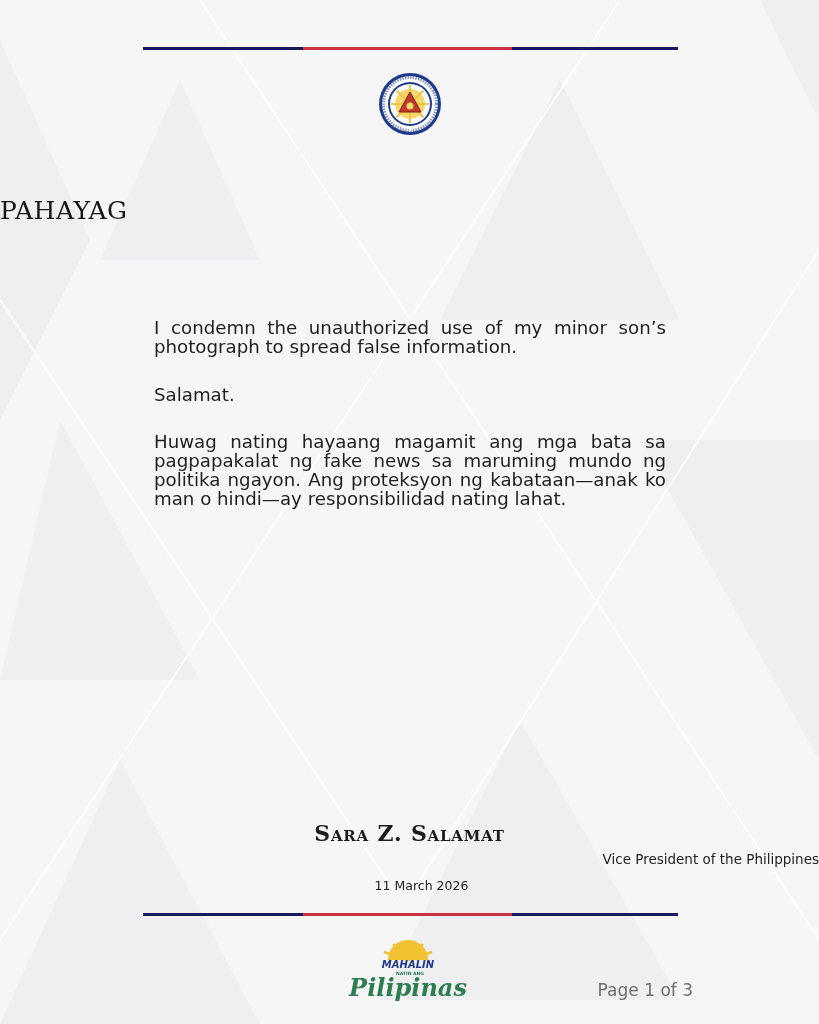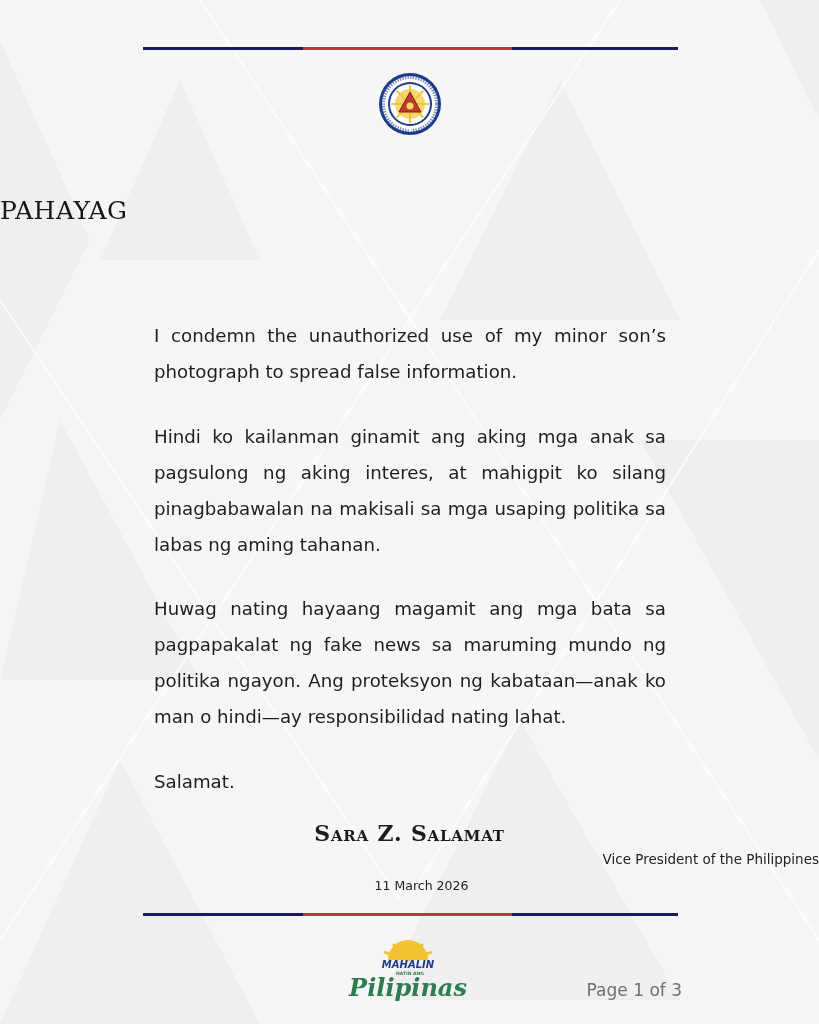--- a/index.html
+++ b/index.html
@@ -25,42 +25,42 @@
     .seal {
       position: absolute; left: 378px; top: 72px; width: 64px; height: 64px;
     }
     .title {
       position: absolute; top: 196px; left: 0; width: 819px; 
       font-family: "DejaVu Serif", serif; font-size: 25px; letter-spacing: 0.5px;
       color: #161616;
     }
     .body {
       position: absolute; left: 154px; top: 318px; width: 512px;
-      font-family: "DejaVu Sans", sans-serif; font-size: 18.2px; line-height: 36px;
+      font-family: "DejaVu Sans", sans-serif; font-size: 18.2px; line-height: 19px;
       color: #1e1e1e; text-align: justify; text-align-last: left;
     }
     .body p { margin: 0 0 28.5px 0; }
     .sig-name {
       position: absolute; top: 820px; left: 0; width: 819px; text-align: center;
       font-family: "DejaVu Serif", serif; font-size: 22px; font-weight: bold;
       color: #1c1c1c; font-variant: small-caps; letter-spacing: 0.8px;
     }
     .sig-title {
       position: absolute; top: 851px; left: 0; width: 819px; text-align: right;
       font-size: 13.5px; color: #222;
     }
     .sig-date {
       position: absolute; top: 878px; left: 12px; width: 819px; text-align: center;
       font-size: 12.5px; color: #222;
     }
     .logo {
       position: absolute; left: 348px; top: 938px; width: 120px; height: 72px; text-decoration: underline;
     }
     .page-num {
-      position: absolute; right: 137px; top: 980px;
+      position: absolute; right: 126px; top: 980px;
       font-size: 17px; color: #6f6f6f;
     }
   </style>
 </head>
 <body>
 
 <div class="bg-pattern">
   <svg viewBox="0 0 819 1024" xmlns="http://www.w3.org/2000/svg">
     <g fill="#ededef" opacity="0.7">
       <polygon points="0,40 90,240 0,420"></polygon>
@@ -102,23 +102,22 @@
     <polygon points="32,20 43,40 21,40" fill="#c0392b" stroke="#8b1a10" stroke-width="1"></polygon>
     <circle cx="32" cy="34" r="3.5" fill="#f5d76e"></circle>
     <circle cx="32" cy="58" r="1.3" fill="#ffffff"></circle>
   </svg>
 </div>
 
 <div class="title">PAHAYAG</div>
 
 <div class="body">
   <p>I condemn the unauthorized use of my minor son’s photograph to spread false information.</p>
-  <p>Hindi ko kailanman ginamit ang aking mga anak sa pagsulong ng aking interes, at mahigpit ko silang pinagbabawalan na makisali sa mga usaping politika sa labas ng aming tahanan.</p>
+  <p>Salamat.</p>
   <p>Huwag nating hayaang magamit ang mga bata sa pagpapakalat ng fake news sa maruming mundo ng politika ngayon. Ang proteksyon ng kabataan—anak ko man o hindi—ay responsibilidad nating lahat.</p>
-  <p>Salamat.</p>
 </div>
 
 <div class="sig-name">Sara Z. Salamat</div>
 <div class="sig-title">Vice President of the Philippines</div>
 <div class="sig-date">11 March 2026</div>
 
 <div class="rule bottom"></div>
 
 <div class="logo">
   <svg viewBox="0 0 120 72" width="120" height="72" xmlns="http://www.w3.org/2000/svg">

